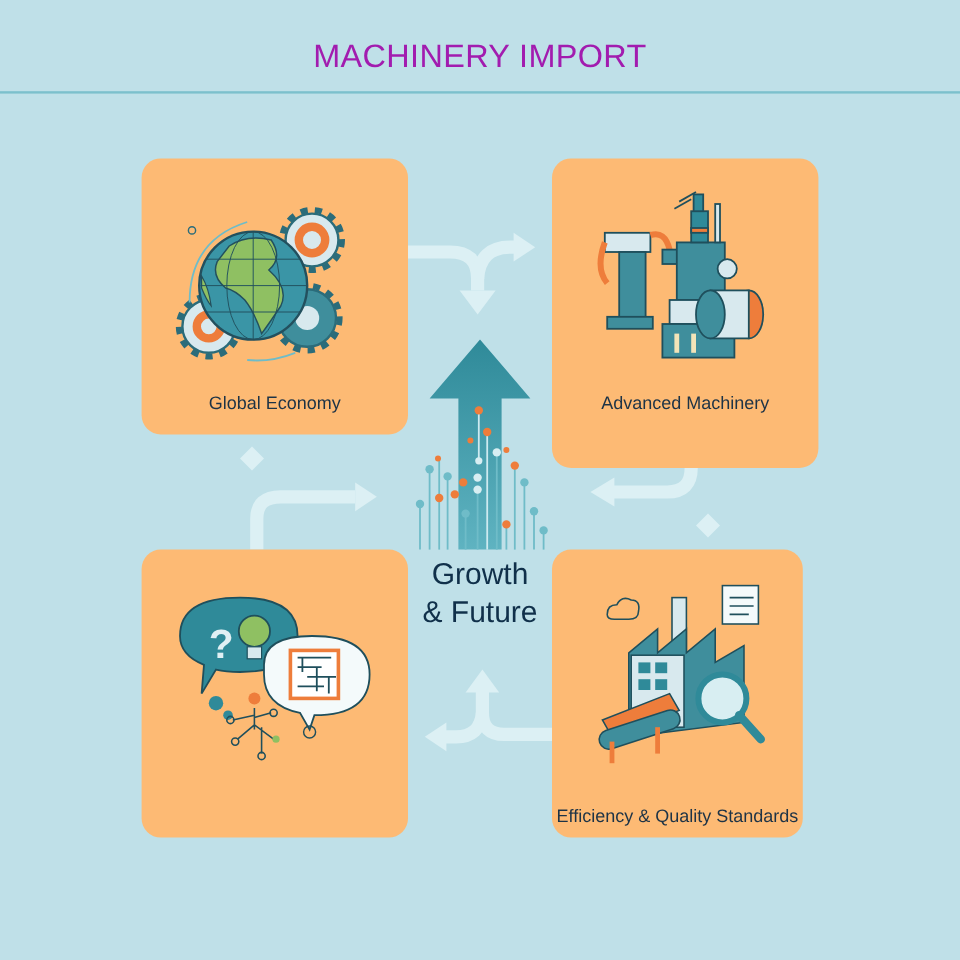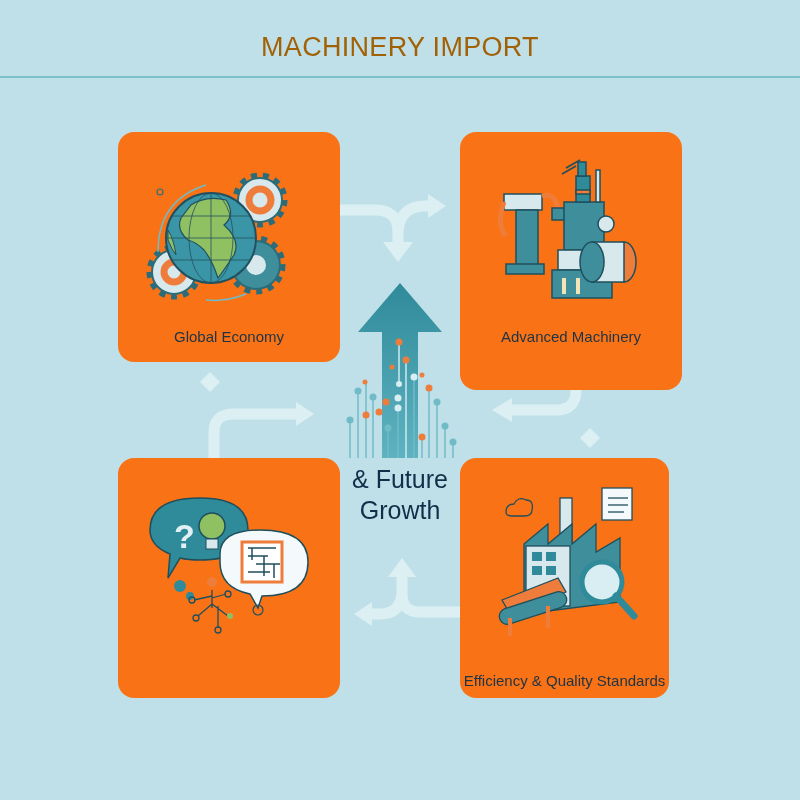--- a/index.html
+++ b/index.html
@@ -1,19 +1,19 @@
 <!DOCTYPE html>
 <html><head>
 <meta charset="utf-8">
 <style>
   html, body { margin:0; padding:0; }
   body { width:800px; height:800px; background:#bfe0e8; position:relative; overflow:hidden; font-family:"Liberation Sans", sans-serif; }
-  .title { position:absolute; left:0; top:32px; width:800px; text-align:center; font-size:27px; color:#a16207; letter-spacing:0.3px; }
+  .title { position:absolute; left:0; top:32px; width:800px; text-align:center; font-size:27px; color:#a21caf; letter-spacing:0.3px; }
   .rule { position:absolute; left:0; top:76px; width:800px; height:2px; background:#7cc0cc; }
-  .card { position:absolute; background:#f97316; border-radius:16px; }
+  .card { position:absolute; background:#fdba74; border-radius:16px; }
   .card .label { position:absolute; left:0; width:100%; text-align:center; font-size:15px; color:#1d3346; }
   .card svg { position:absolute; }
   .connectors { position:absolute; left:0; top:0; }
   .center-text { position:absolute; left:330px; top:464px; width:140px; text-align:center; font-size:25px; line-height:31px; color:#10304a; }
 </style>
 </head>
 <body>
 
 <div class="title">MACHINERY IMPORT</div>
 <div class="rule"></div>
@@ -91,22 +91,22 @@
       <circle cx="58" cy="148" r="3.5"></circle>
   </g>
   <g fill="#d8eef2">
       <circle cx="84" cy="97" r="3.5"></circle>
       <circle cx="69" cy="104" r="3"></circle>
       <circle cx="68" cy="118" r="3.5"></circle>
       <circle cx="68" cy="128" r="3.5"></circle>
     </g>
 </svg>
 <div class="center-text">
+  <div>Growth</div>
   <div>&amp; Future</div>
-  <div>Growth</div>
 </div>
 
 <div class="card" style="left:118px;top:132px;width:222px;height:230px">
   <svg style="left:28px;top:38px" width="160" height="140">
     <g fill="#d8e9ee" stroke="#2b6c7a" stroke-width="2">
       <circle cx="114" cy="30" r="22"></circle>
       <circle cx="110" cy="95" r="24" fill="#3f8e9c"></circle>
       <circle cx="28" cy="102" r="22"></circle>
     </g>
     <g stroke="#2b6c7a" stroke-width="5" stroke-dasharray="6 6" fill="none">

